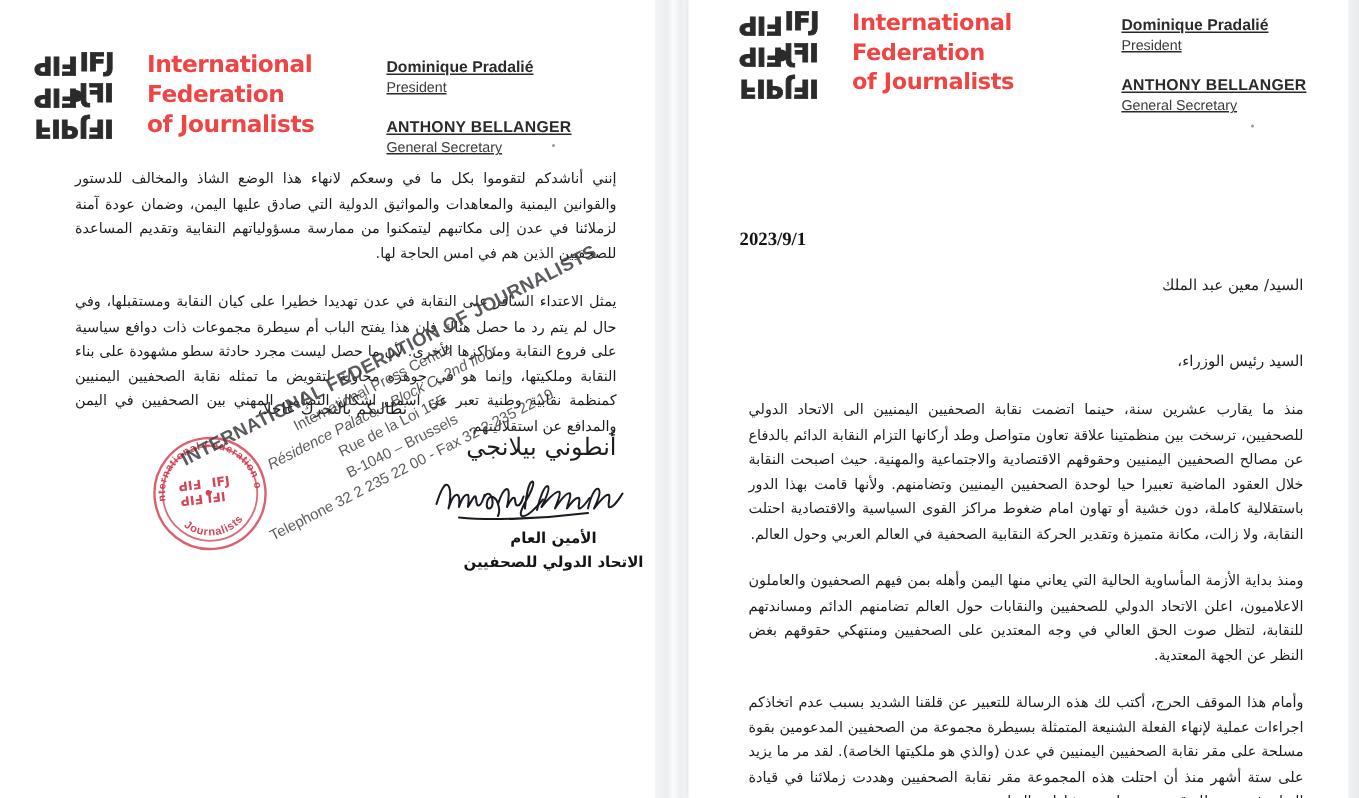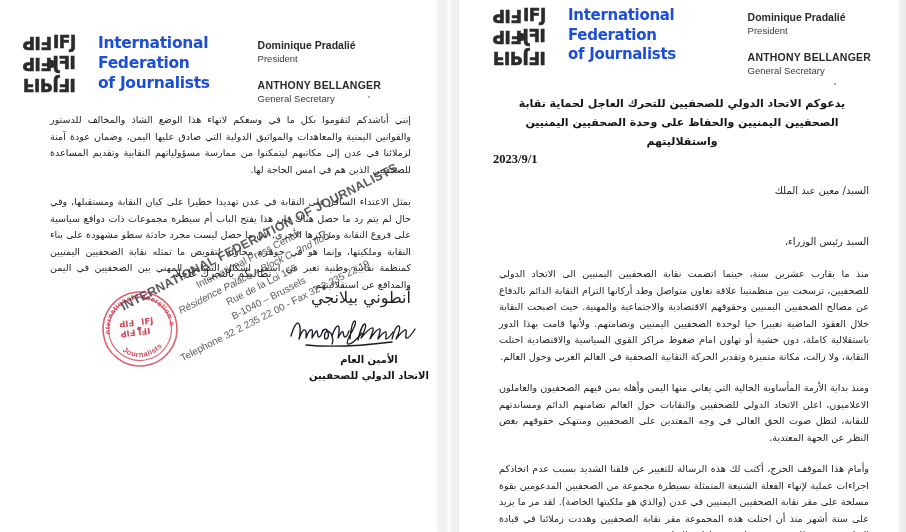--- a/index.html
+++ b/index.html
@@ -101,30 +101,31 @@
     border-radius: 50%;
     background: #2b2b2b;
   }
 
   .brand-words {
     margin-left: 14px;
     font-family: "DejaVu Sans", sans-serif;
     font-weight: 900;
     font-size: 15.5px;
     line-height: 20px;
-    color: #1d4ed8;
+    color: #ef4444;
     letter-spacing: -0.3px;
   }
   #page-right .brand-words { font-size: 15px; line-height: 19.5px; }
   .brand-words div { white-space: nowrap; }
 
   .officers {
     margin-left: auto;
     font-family: "Liberation Sans", sans-serif;
     color: #2a2a2a;
+    text-decoration: underline;
   }
   #page-left .officers { margin-right: 56px; margin-top: 5px; }
   #page-right .officers { margin-right: 28px; margin-top: 4px; }
   .officer-name {
     font-size: 10.5px;
     font-weight: bold;
     line-height: 14px;
     white-space: nowrap;
   }
   .officer-name.caps { letter-spacing: 0.2px; }
@@ -372,21 +373,20 @@
         <div class="officer-name">Dominique Pradalié</div>
         <div class="officer-role">President</div>
         <div class="officer-gap"></div>
         <div class="officer-name caps">ANTHONY BELLANGER</div>
         <div class="officer-role">General Secretary</div>
       </div>
     </div>
 
     <div class="stray-dot" style="left:375px; top:83px;"></div>
 
-    <div id="right-title" class="ar-title">يدعوكم الاتحاد الدولي للصحفيين للتحرك العاجل لحماية نقابة الصحفيين اليمنيين والحفاظ على وحدة الصحفيين اليمنيين واستقلاليتهم</div>
 
     <div id="right-date" class="ar-date">2023/9/1</div>
 
     <div id="right-addressee" class="ar-block">
       <div>السيد/ معين عبد الملك</div>
     </div>
 
     <div id="right-salutation" class="ar-block">السيد رئيس الوزراء،</div>
 
     <div id="right-body">

